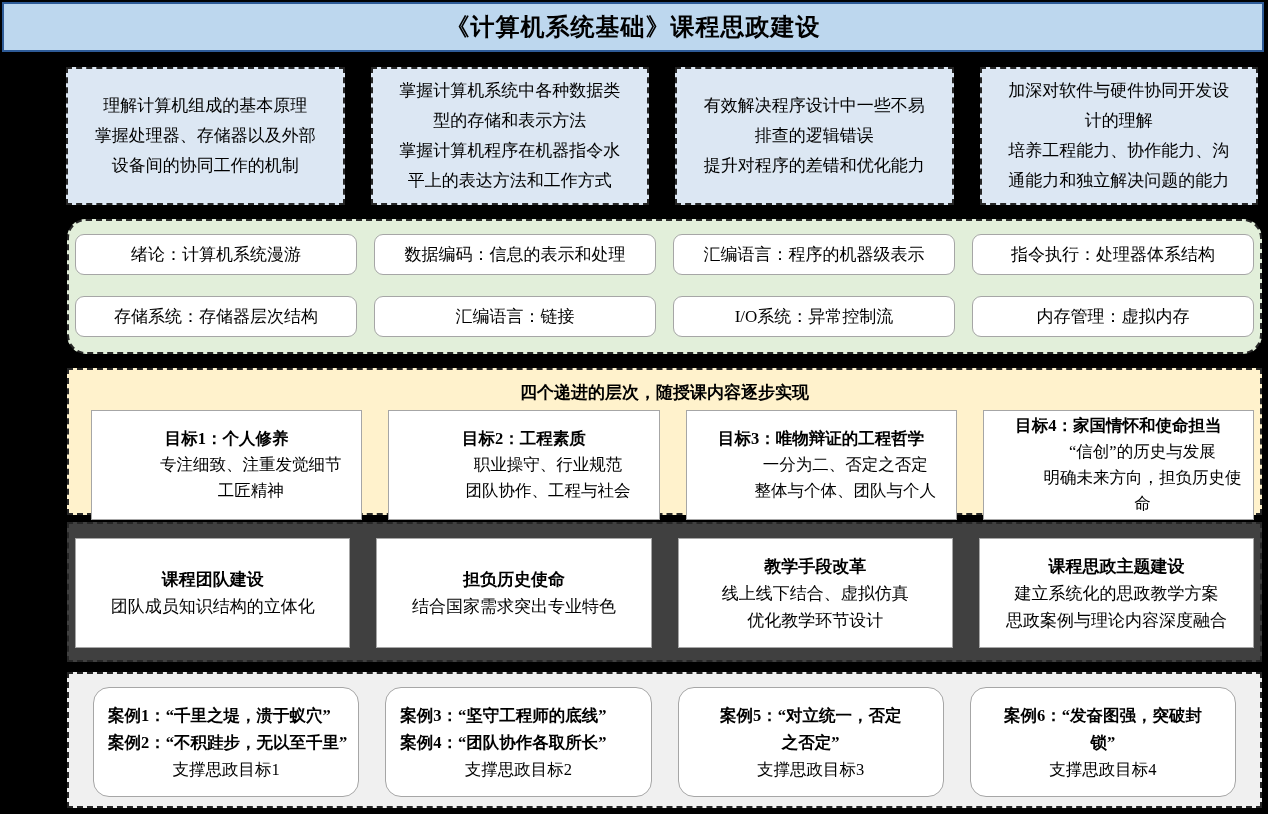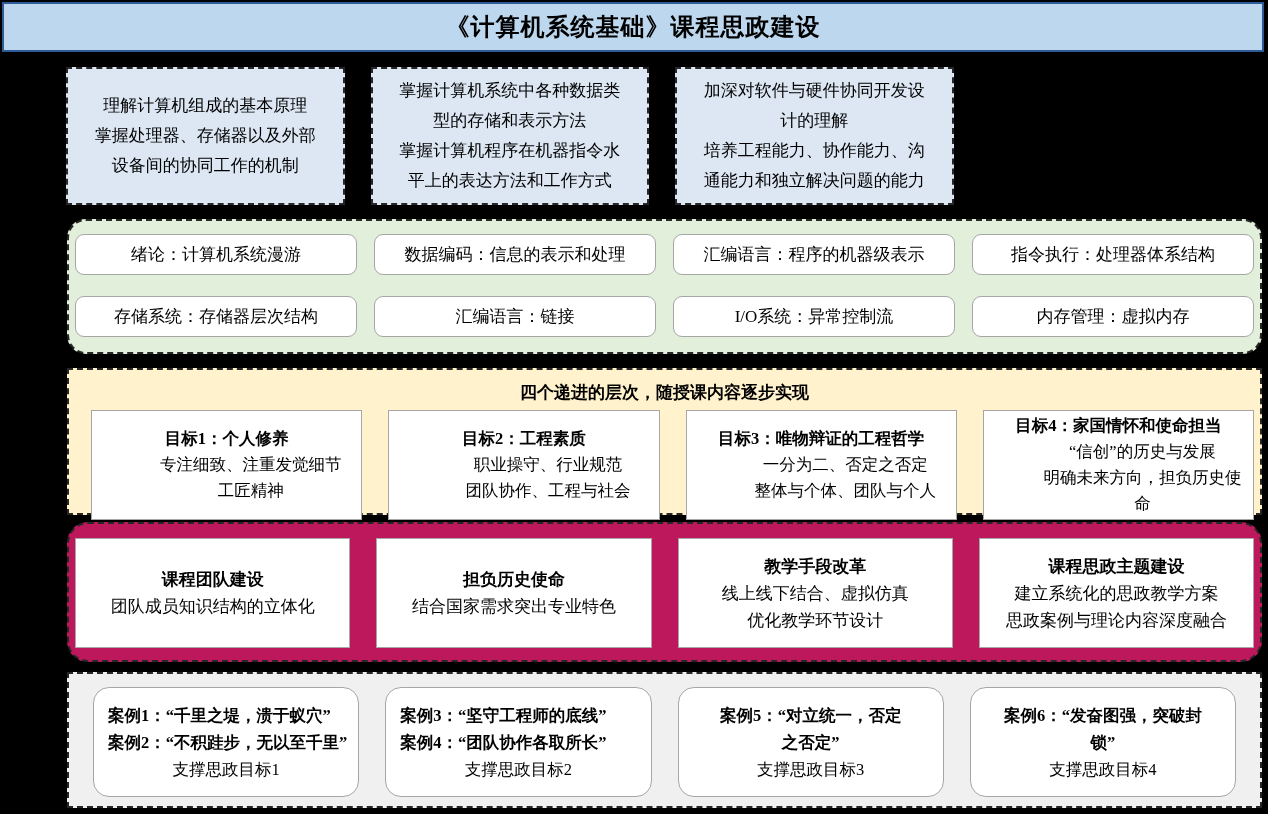--- a/index.html
+++ b/index.html
@@ -45,21 +45,21 @@
   }
   .band.goals .grid4{height:82px;padding-left:16px;}
   .goal-box{
     background:#fff;border:1.5px solid #a6a6a6;box-sizing:border-box;
     display:flex;flex-direction:column;align-items:center;justify-content:center;
     text-align:center;font-size:16.5px;line-height:26px;padding:2px 4px;
   }
   .goal-box .head{font-weight:bold;}
   .goal-box .body{white-space:pre-line;margin-left:48px;}
   
-  .band.construction{top:522px;height:140px;background:#be185d;padding:14px 6px;border-radius:21px;}
+  .band.construction{top:522px;height:140px;background:#404040;padding:14px 6px;}
   .band.construction .grid4{height:110px;}
   .cons-box{
     background:#fff;border:1.5px solid #a6a6a6;box-sizing:border-box;
     display:flex;flex-direction:column;align-items:center;justify-content:center;
     text-align:center;font-size:17px;line-height:27px;padding:2px 4px;
   }
   .cons-box .head{font-weight:bold;}
   .cons-box .body{white-space:pre-line;}
   
   .band.cases{top:672px;height:136px;background:#f0f0f0;padding:13px 24px;}
@@ -81,20 +81,23 @@
   <div class="title-bar">《计算机系统基础》课程思政建设</div>
 
   <div class="objectives grid4">
     <div class="obj-box">理解计算机组成的基本原理
 掌握处理器、存储器以及外部
 设备间的协同工作的机制</div>
     <div class="obj-box">掌握计算机系统中各种数据类
 型的存储和表示方法
 掌握计算机程序在机器指令水
 平上的表达方法和工作方式</div>
+    <div class="obj-box">有效解决程序设计中一些不易
+排查的逻辑错误
+提升对程序的差错和优化能力</div>
     <div class="obj-box">加深对软件与硬件协同开发设
 计的理解
 培养工程能力、协作能力、沟
 通能力和独立解决问题的能力</div>
   </div>
 
   <div class="band chapters">
     <div class="chapter">绪论：计算机系统漫游</div>
     <div class="chapter">数据编码：信息的表示和处理</div>
     <div class="chapter">汇编语言：程序的机器级表示</div>

